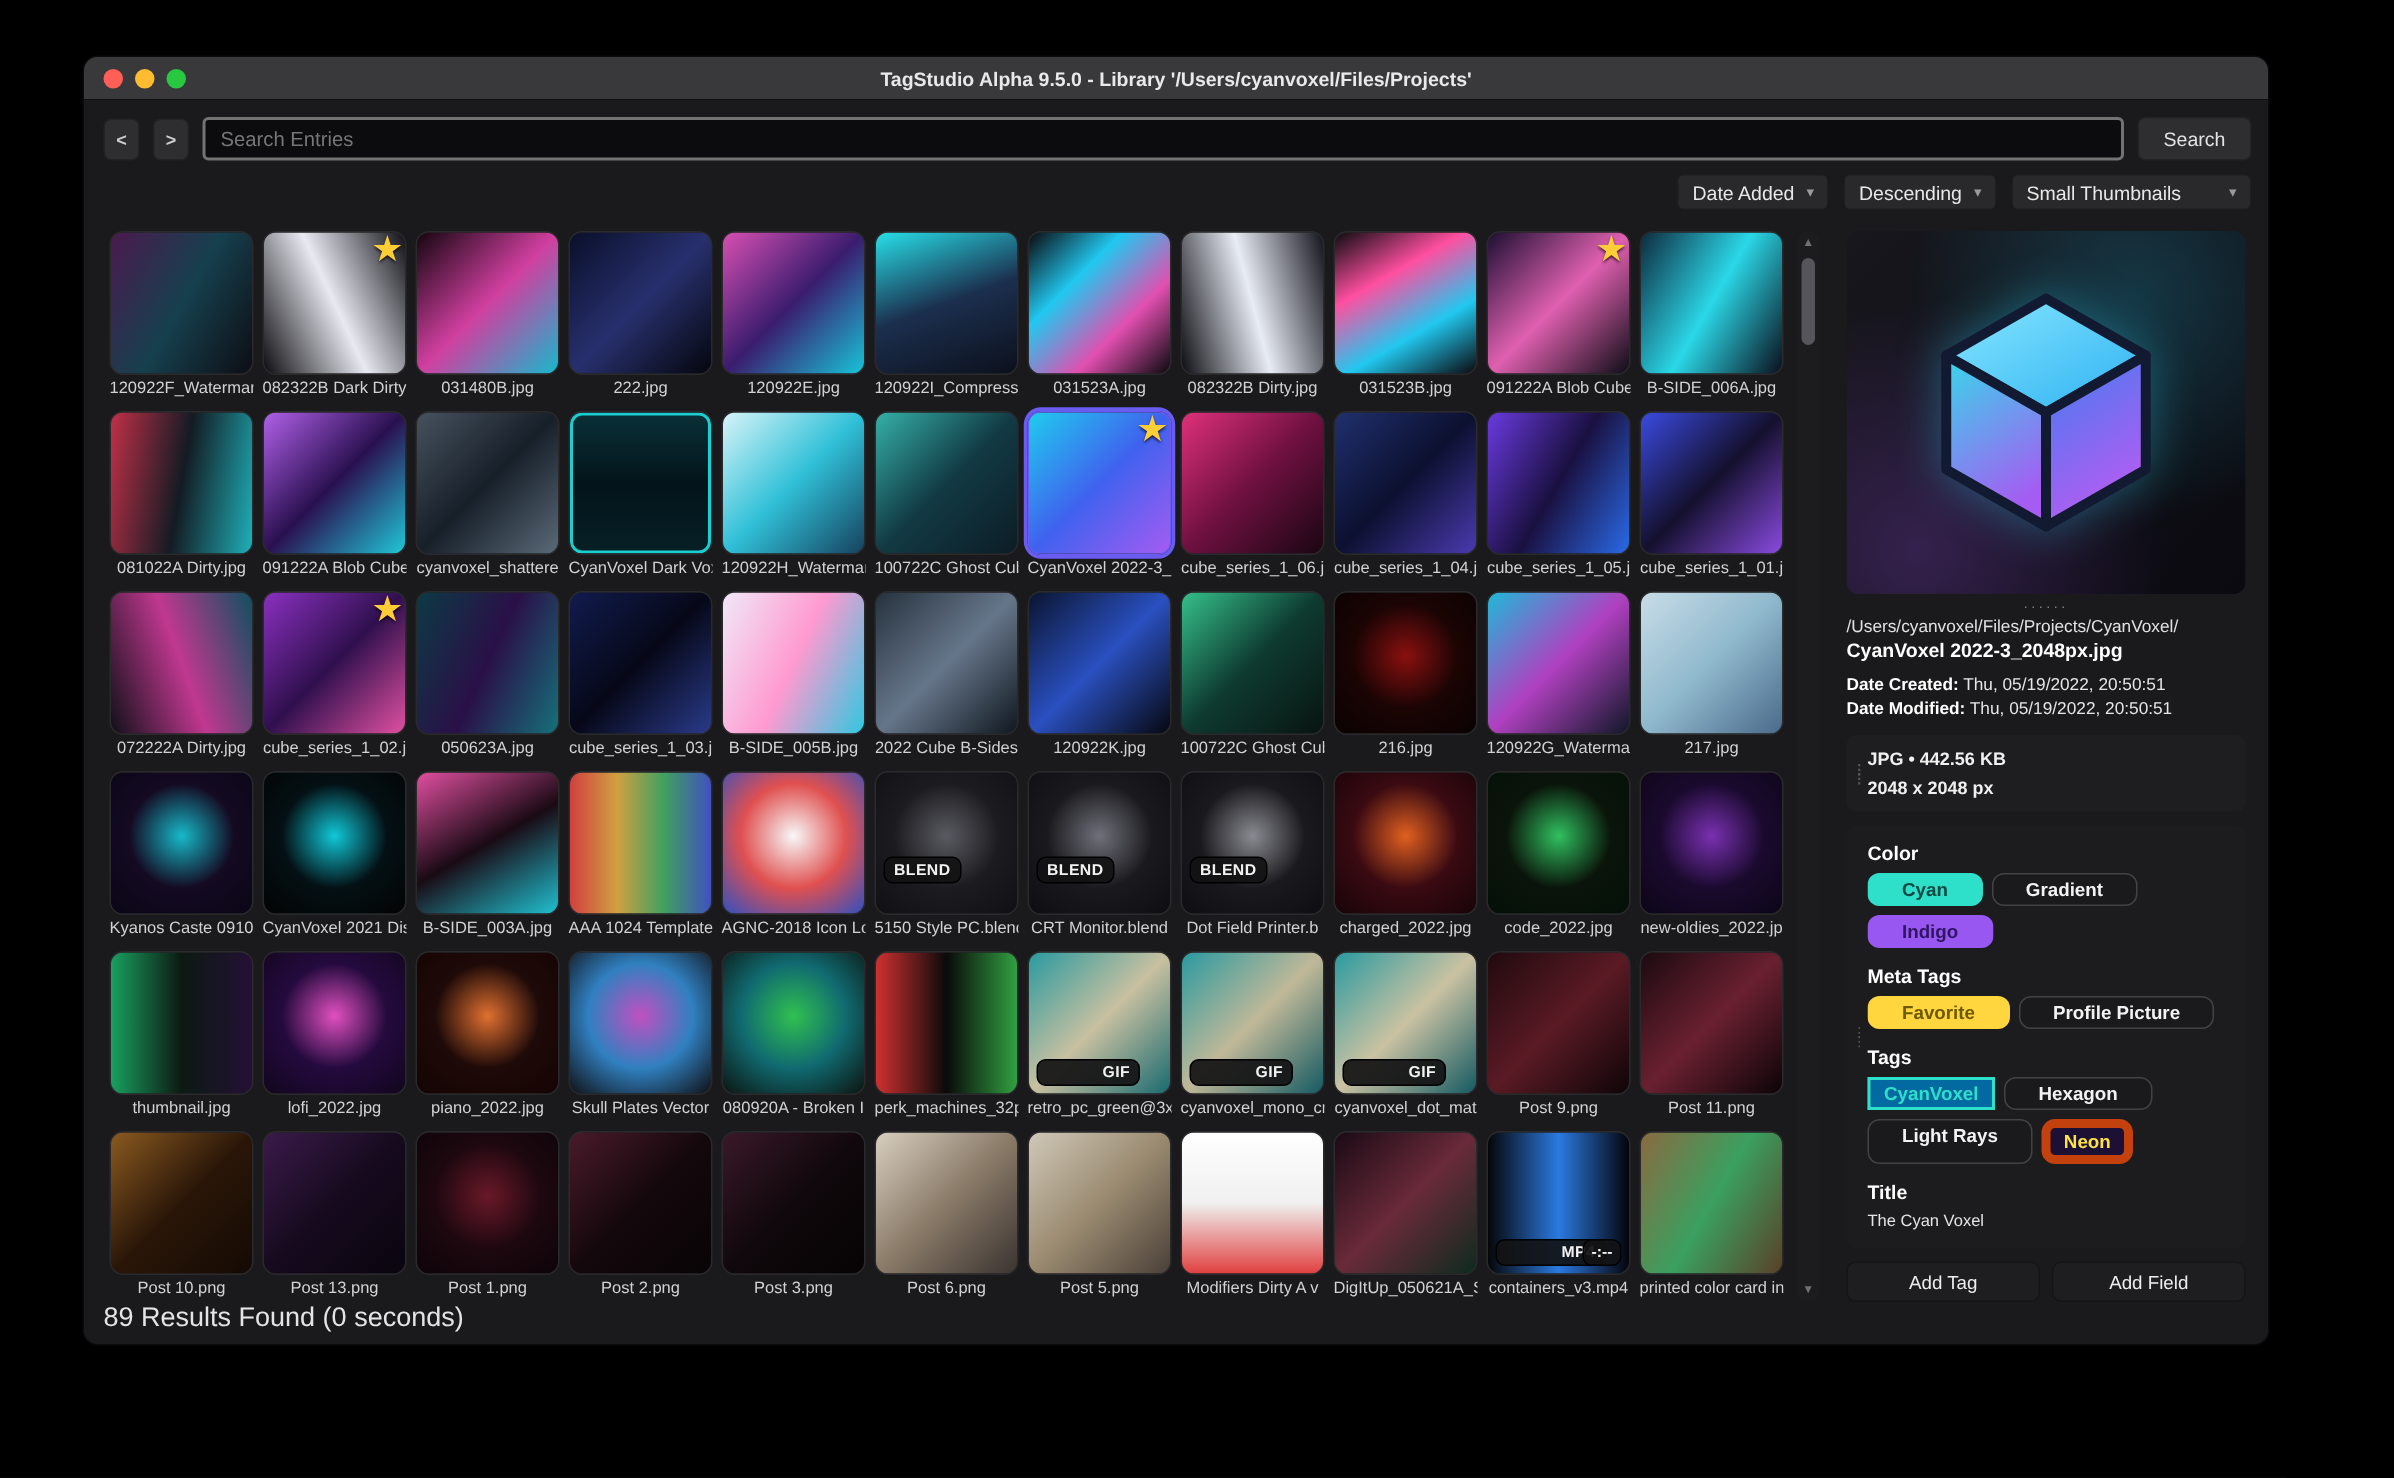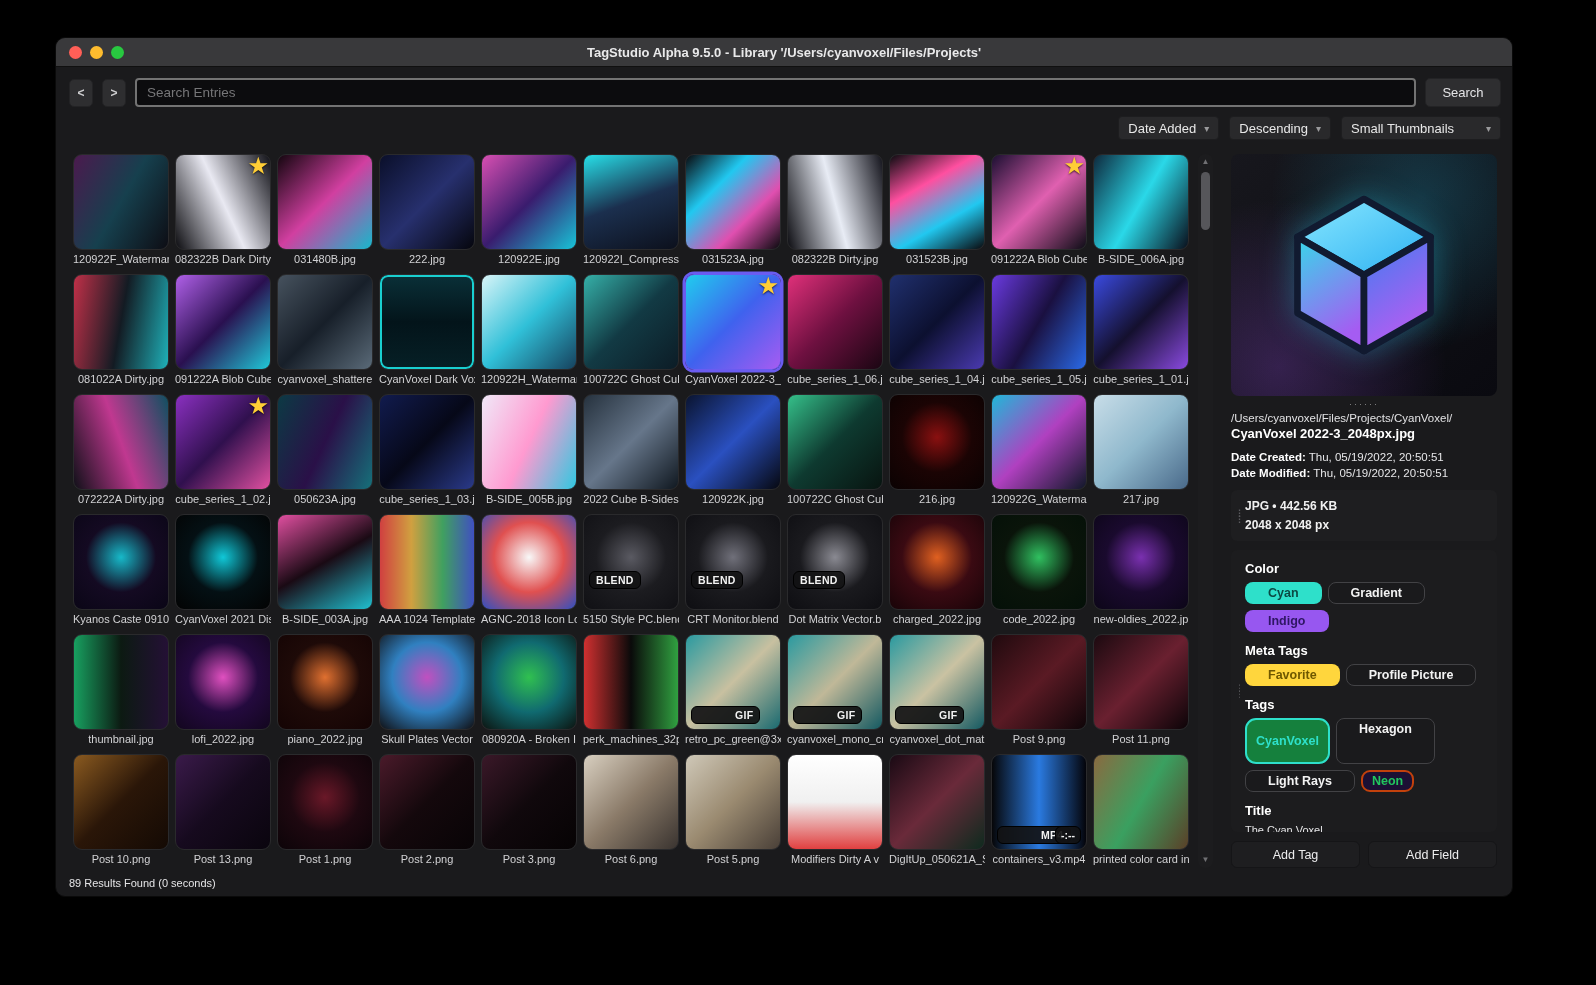--- a/index.html
+++ b/index.html
@@ -73,29 +73,29 @@
   .grip { position:absolute; left:4px; top:50%; transform:translateY(-50%); color:#5a5a5e; font-size:9px; line-height:6px; }
   .fieldsbox { position:relative; margin-top:9px; background:#1c1c1e; border-radius:6px; padding:11px 12px 11px 14px; flex:1; overflow:hidden; }
   .fsec { margin-bottom:11px; }
   .fsec .flab { font-size:13px; font-weight:bold; color:#fff; margin-bottom:6px; }
   .chiprow { display:flex; flex-wrap:wrap; gap:6px; }
   .chip { font-weight:bold; font-size:12.5px; padding:3px 22px; border-radius:8px; border:1px solid transparent; }
   .chip.cyan { background:#2ee0ca; color:#0b4a44; }
   .chip.indigo { background:#9757f0; color:#2e1663; }
   .chip.yellow { background:#ffd63d; color:#6e5800; }
   .chip.dark { background:#1a1a1c; border-color:#424245; color:#f2f2f2; }
-  .chip.outline-cyan { background:#15803d; border:2px solid #2ee0ca; color:#2ee0ca; padding:14px 9px; border-radius:11px; }
-  .chip.outline-purple { background:#1c1034; border:2px solid #c2410c; color:#22c55e; padding:2px 9px; border-radius:9px; }
+  .chip.outline-cyan { background:#0369a1; border:2px solid #2ee0ca; color:#2ee0ca; padding:2px 9px; border-radius:0; }
+  .chip.outline-purple { background:#1c1034; border:6px solid #c2410c; color:#fde047; padding:2px 9px; border-radius:9px; }
   .fval { font-size:11px; color:#e4e4e6; }
   .panel-buttons { display:flex; gap:8px; margin-top:9px; }
   .panel-buttons .pbtn { flex:1; height:27px; background:#1e1e20; border:1px solid #151517; border-radius:6px;
                          color:#ededee; font-size:12.5px; display:flex; align-items:center; justify-content:center; }
 
   
-  .status { position:absolute; left:13px; bottom:7px; font-size:11px; color:#e4e4e6; }
+  .status { position:absolute; left:13px; bottom:7px; font-size:18px; color:#e4e4e6; }
 </style>
 </head>
 <body>
 
 <div class="window">
 
   <div class="titlebar">
     <div class="traffic">
       <span class="tl" style="background: rgb(255, 95, 87);"></span>
       <span class="tl" style="background: rgb(254, 188, 46);"></span>
@@ -304,21 +304,21 @@
           <div class="cell">
             <div class="thumb" style="background: radial-gradient(circle at 50% 45%, rgb(112, 112, 122), rgb(26, 26, 30), rgb(14, 14, 18));">
               <span class="flabel">BLEND</span>
             </div>
             <div class="cap">CRT Monitor.blend</div>
           </div>
           <div class="cell">
             <div class="thumb" style="background: radial-gradient(circle at 50% 45%, rgb(138, 138, 146), rgb(26, 26, 30), rgb(14, 14, 18));">
               <span class="flabel">BLEND</span>
             </div>
-            <div class="cap">Dot Matrix Vector.b</div>
+            <div class="cap">Dot Field Printer.b</div>
           </div>
           <div class="cell">
             <div class="thumb" style="background: radial-gradient(circle at 50% 45%, rgb(224, 96, 32), rgb(58, 10, 18), rgb(24, 4, 8));"></div>
             <div class="cap">charged_2022.jpg</div>
           </div>
           <div class="cell">
             <div class="thumb" style="background: radial-gradient(circle at 50% 45%, rgb(48, 192, 96), rgb(10, 20, 10), rgb(4, 16, 8));"></div>
             <div class="cap">code_2022.jpg</div>
           </div>
           <div class="cell">

